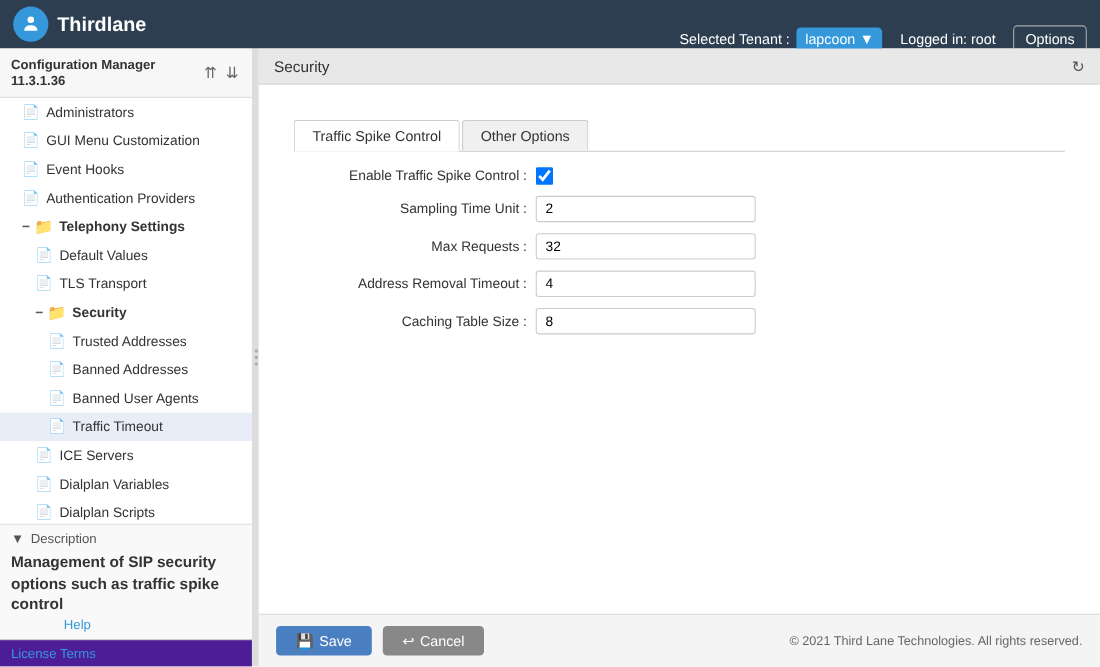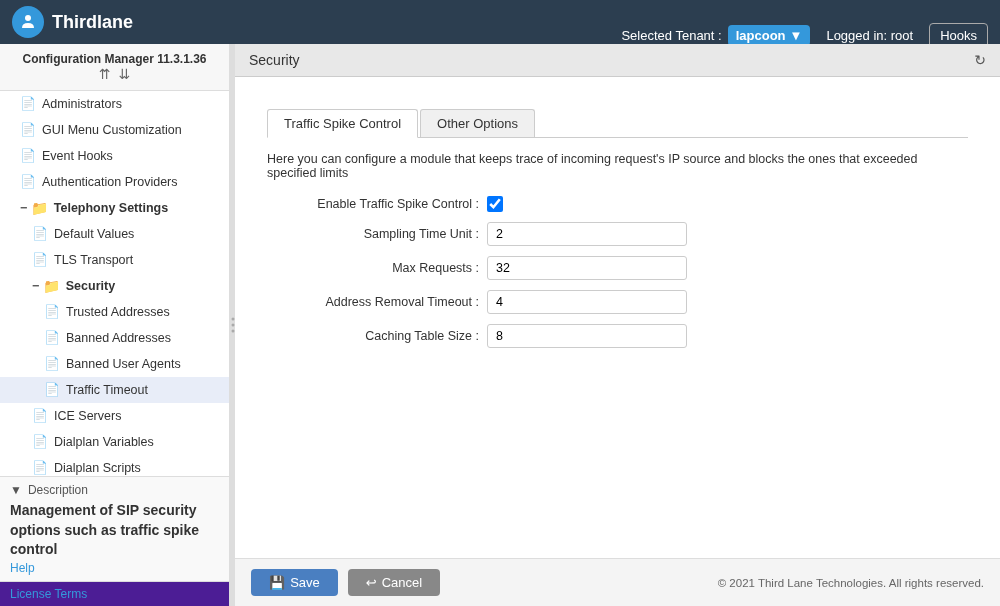--- a/index.html
+++ b/index.html
@@ -50,21 +50,20 @@
       background: #3498db;
       color: white;
       border: none;
       border-radius: 4px;
       padding: 3px 8px;
       font-size: 13px;
       cursor: pointer;
       display: flex;
       align-items: center;
       gap: 4px;
-      font-weight: bold;
     }
     .logout-btn {
       background: transparent;
       color: white;
       border: 1px solid #aaa;
       border-radius: 4px;
       padding: 4px 10px;
       cursor: pointer;
       font-size: 13px;
     }
@@ -89,21 +88,20 @@
     .sidebar-header {
       padding: 8px 10px;
       font-size: 12px;
       font-weight: bold;
       color: #333;
       border-bottom: 1px solid #ddd;
       display: flex;
       align-items: center;
       justify-content: space-between;
       background: #f7f7f7;
-      flex-direction: column;
     }
     .sidebar-header-controls {
       display: flex;
       gap: 4px;
     }
     .sidebar-ctrl-btn {
       cursor: pointer;
       color: #666;
       font-size: 14px;
       border: none;
@@ -169,20 +167,21 @@
       font-size: 14px;
       color: #333;
       line-height: 1.4;
       font-weight: bold;
     }
     .sidebar-help-link {
       font-size: 12px;
       color: #3498db;
       cursor: pointer;
       text-decoration: none;
+      margin-left: 48px;
     }
     .sidebar-license {
       border-top: 1px solid #ddd;
       padding: 5px 10px;
       background: #4c1d95;
       font-size: 12px;
       color: #3498db;
       cursor: pointer;
     }
 
@@ -361,21 +360,21 @@
   </div>
   <div class="navbar-right">
     <div class="tenant-selector">
       <span>Selected Tenant :</span>
       <div class="tenant-dropdown">
         <span>lapcoon</span>
         <span>▼</span>
       </div>
     </div>
     <span>Logged in: root</span>
-    <button class="logout-btn">Hooks</button>
+    <button class="logout-btn">Options</button>
   </div>
 </div>
 
 <div class="main-layout">
 
   <div class="sidebar">
     <div class="sidebar-header">
       <span>Configuration Manager 11.3.1.36</span>
       <div class="sidebar-header-controls">
         <button class="sidebar-ctrl-btn">⇈</button>
@@ -493,21 +492,20 @@
       <button class="content-refresh-btn">↻</button>
     </div>
 
     <div class="content-body">
 
       <div class="tab-bar">
         <div class="tab active">Traffic Spike Control</div>
         <div class="tab">Other Options</div>
       </div>
 
-      <div class="form-description">Here you can configure a module that keeps trace of incoming request's IP source and blocks the ones that exceeded specified limits</div>
 
       <div class="form-row">
         <label class="form-label">Enable Traffic Spike Control :</label>
         <input type="checkbox" class="form-checkbox" checked="" style="">
       </div>
       <div class="form-row">
         <label class="form-label">Sampling Time Unit :</label>
         <input type="text" class="form-input" value="2" style="">
       </div>
       <div class="form-row">

